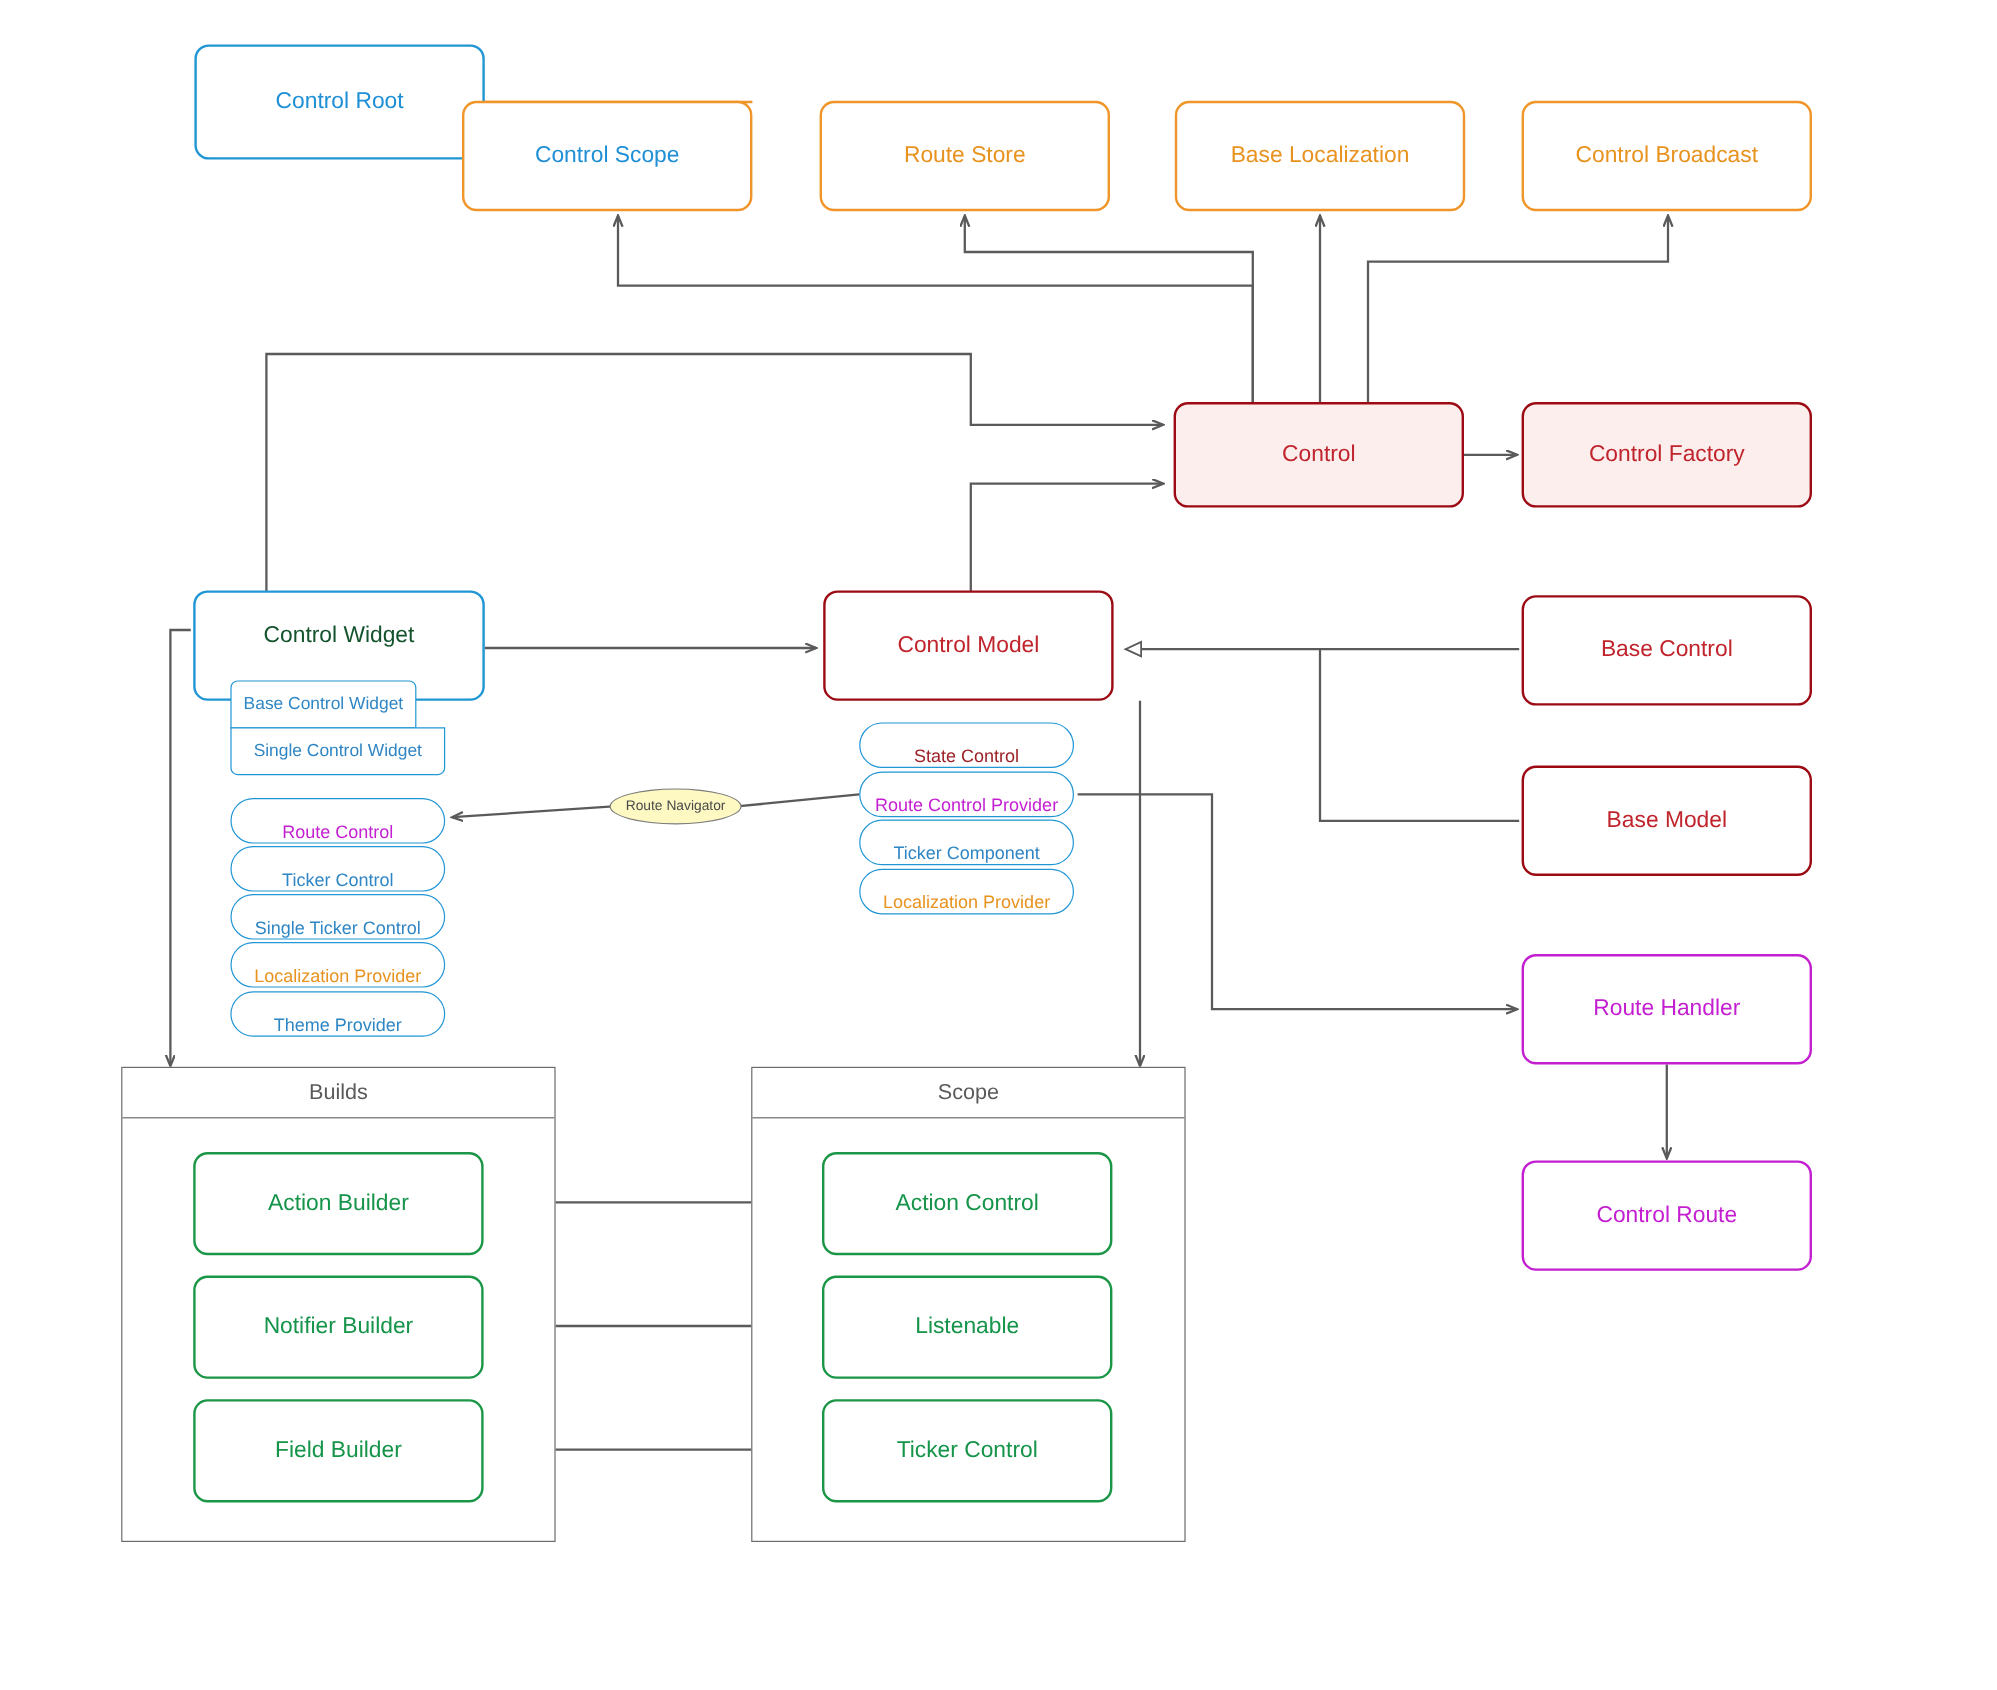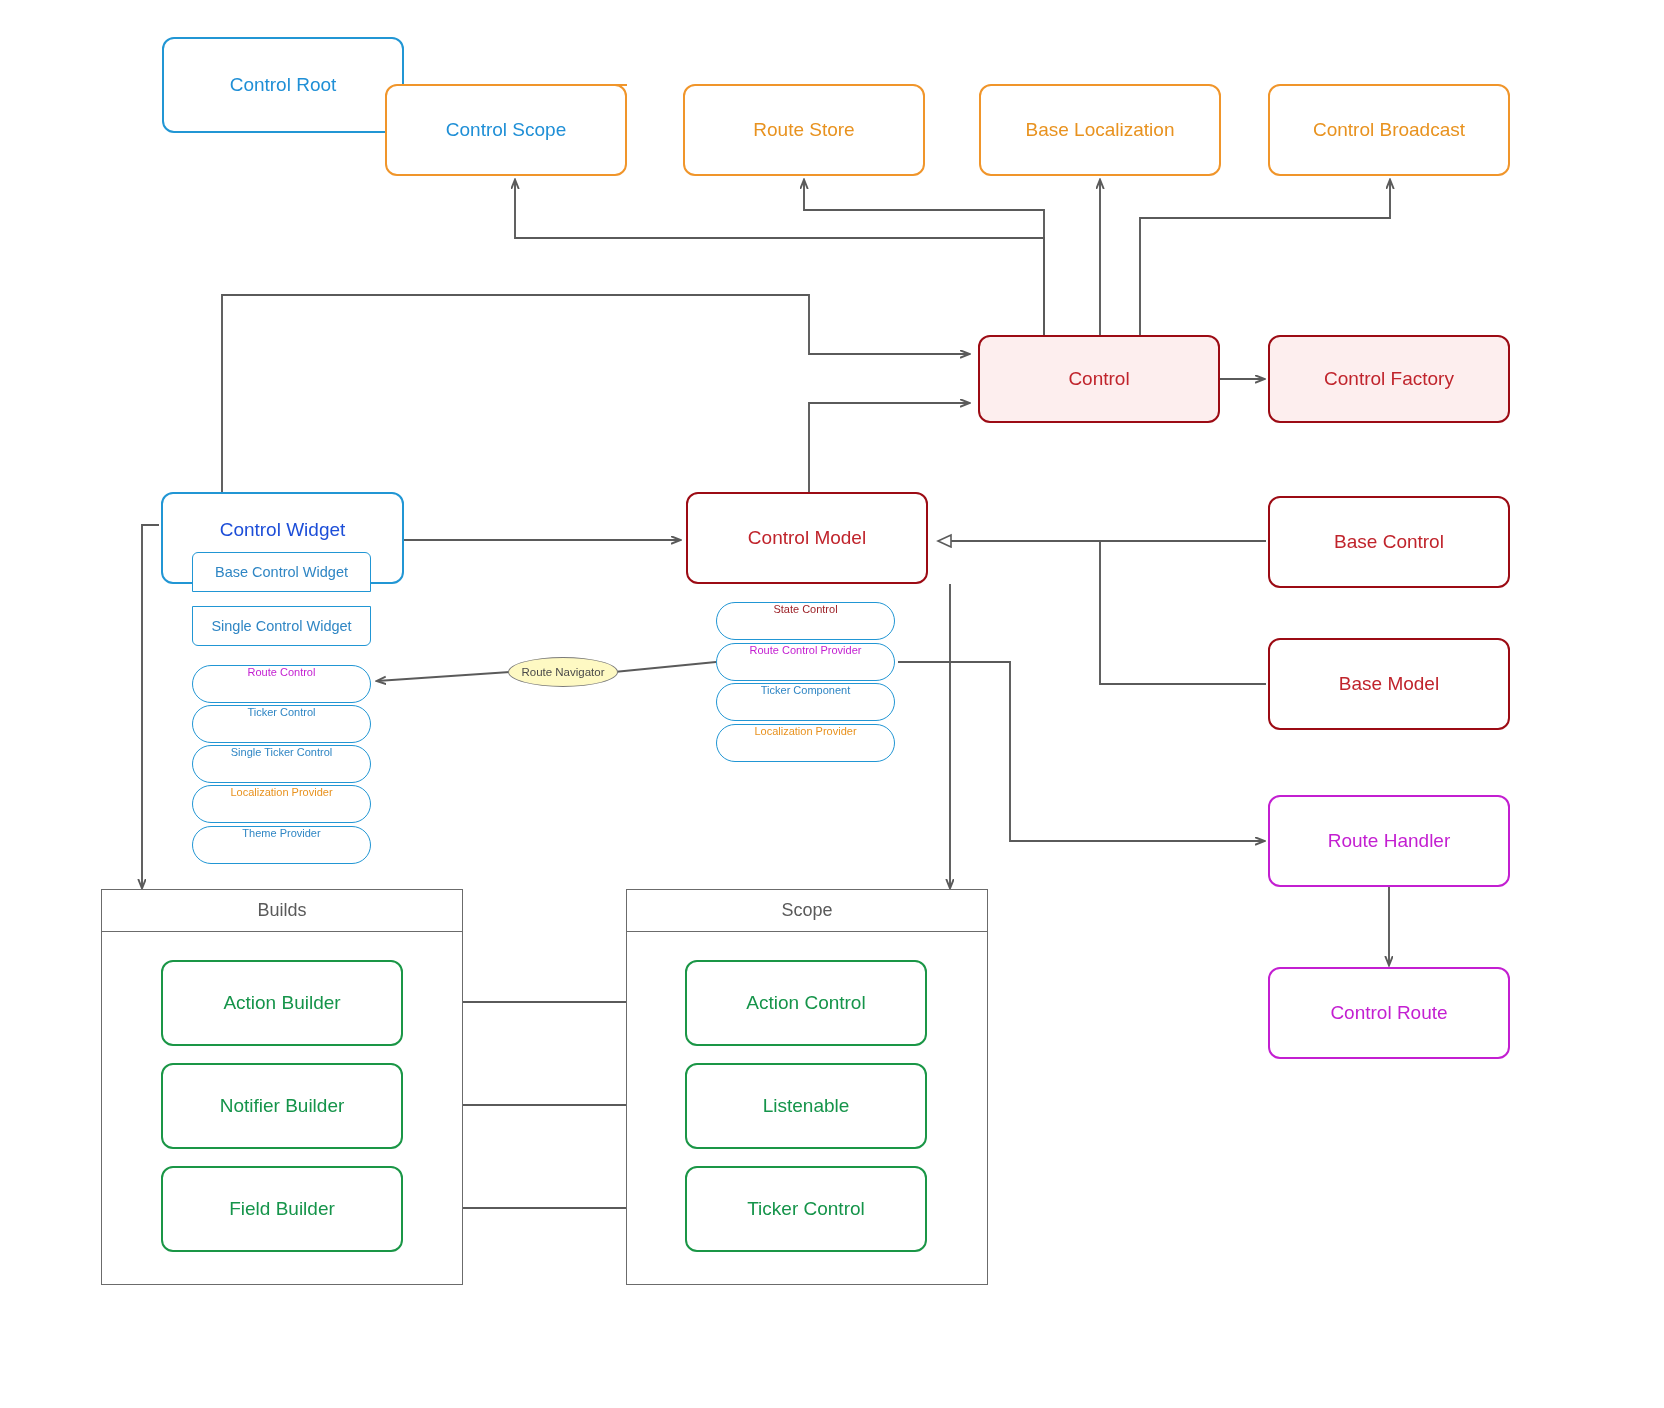--- a/index.html
+++ b/index.html
@@ -38,21 +38,21 @@
     justify-content: center;
     text-align: center;
     background: #ffffff;
     z-index: 3;
     line-height: 1.15;
   }
   
   .rbox {
     border: 2.5px solid #2196d4;
     border-radius: 12px;
-    color: #1d4ed8;
+    color: #14532d;
     font-size: 19px;
   }
   .rbox.orange-border { border-color: #f0952a; }
   .rbox.orange-text { color: #e8921f; }
   .rbox.blue-text { color: #1f8fd6; }
   .rbox.red {
     border: 2.5px solid #9c0b14;
     color: #c0242c;
   }
   .rbox.red.filled { background: #fdeeee; }
@@ -75,23 +75,23 @@
     align-items: center;
     justify-content: center;
     z-index: 4;
   }
   .pill {
     position: absolute;
     box-sizing: border-box;
     border: 1.4px solid #2196d4;
     border-radius: 22px;
     background: #ffffff;
-    font-size: 11px;
-    display: flex;
-    align-items: flex-start;
+    font-size: 15px;
+    display: flex;
+    align-items: flex-end;
     justify-content: center;
     z-index: 4;
     color: #2f86c4;
   }
   .pill.t-blue    { color: #2f86c4; }
   .pill.t-orange  { color: #e8921f; }
   .pill.t-purple  { color: #c31fd1; }
   .pill.t-red     { color: #9c2127; }
   .group {
     position: absolute;
@@ -209,21 +209,21 @@
   </div>
 
   <div class="node rbox red filled" style="left:1246px; top:335px; width:242px; height:88px;">
     <span>Control Factory</span>
   </div>
 
   <div class="node rbox" style="left:139px; top:492px; width:243px; height:92px;">
     <span style="transform:translateY(-8px)">Control Widget</span>
   </div>
 
-  <div class="subbox" style="left:170px; top:552px; width:179px; height:40px; border-radius:6px 6px 0 0;">
+  <div class="subbox" style="left:170px; top:567px; width:155px; height:40px; border-radius:6px 6px 0 0;">
     <span>Base Control Widget</span>
   </div>
   <div class="subbox" style="left:170px; top:606px; width:179px; height:40px; border-radius:0 0 6px 6px;">
     <span>Single Control Widget</span>
   </div>
 
   <div class="pill t-purple" style="left:170px; top:665px; width:179px; height:38px;">
     <span>Route Control</span>
   </div>
   <div class="pill t-blue" style="left:170px; top:705px; width:179px; height:38px;">

